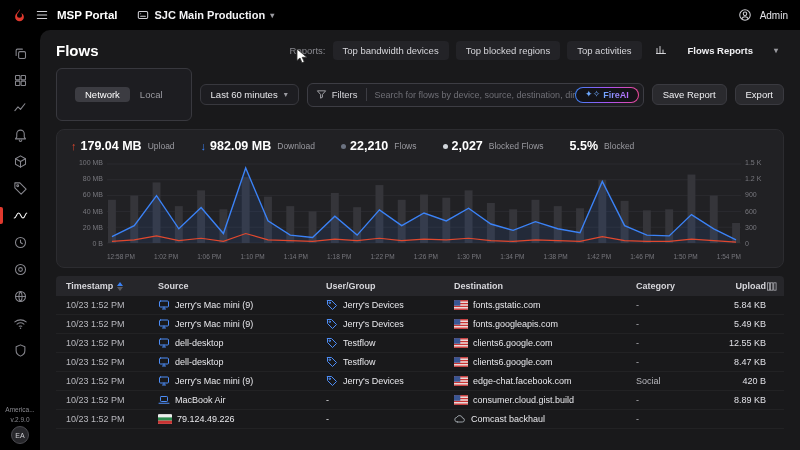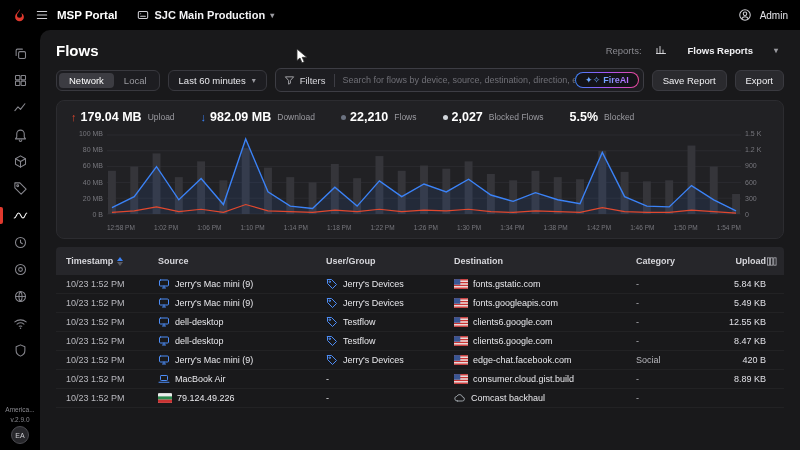--- a/index.html
+++ b/index.html
@@ -35,21 +35,21 @@
   .page-header { display:flex; align-items:center; }
   .page-title { font-size:15px; font-weight:700; color:#fff; }
   .reports { margin-left:auto; display:flex; align-items:center; gap:7px; }
   .rlabel { font-size:9.5px; color:#8a8a90; }
   .pill { background:#232327; border:none; border-radius:4px; padding:4px 10px; font-size:9.5px; color:#d6d6db; font-family:inherit; cursor:pointer; }
   .flows-reports { display:flex; align-items:center; gap:21px; font-size:9.5px; color:#f0f0f3; font-weight:700; cursor:pointer; padding:4px 6px; }
   .flows-reports svg { width:12px; height:12px; fill:none; stroke:#e3e3e8; stroke-width:1.8; stroke-linecap:round; }
 
   
   .toolbar { display:flex; align-items:center; gap:8px; }
-  .segwrap { display:flex; align-items:center; background:#1d1d21; border:1px solid #38383e; border-radius:6px; padding:2px; }
+  .segwrap { display:flex; align-items:center; background:#1d1d21; border:1px solid #38383e; border-radius:6px; padding:18px; }
   .seg { font-size:9.5px; color:#9a9aa0; padding:2px 10px; border-radius:4px; cursor:pointer; }
   .seg.on { background:#3c3c42; color:#fff; }
   .timedrop { display:flex; align-items:center; gap:6px; font-size:9.5px; color:#e8e8ec; background:#1d1d21; border:1px solid #38383e; border-radius:6px; padding:4px 10px; cursor:pointer; }
   .searchbar { flex:1; display:flex; align-items:center; background:#1d1d21; border:1px solid #3d3d44; border-radius:6px; height:24px; padding:0 4px 0 8px; }
   .filters { display:flex; align-items:center; gap:5px; font-size:9.5px; color:#d8d8dd; cursor:pointer; }
   .filters svg { width:11px; height:11px; fill:none; stroke:#b9b9bf; stroke-width:1.8; stroke-linejoin:round; }
   .vdiv { width:1px; height:13px; background:#3d3d44; margin:0 8px; }
   .searchbar input { flex:1; background:transparent; border:none; outline:none; color:#d8d8dd; font-size:9px; font-family:inherit; }
   .searchbar input::placeholder { color:#6f6f76; }
   .fireai-outer { background:linear-gradient(90deg,#3b82f6,#a855f7,#ec4899); border-radius:999px; padding:1px; cursor:pointer; }
@@ -70,21 +70,21 @@
   .chart-wrap { display:flex; align-items:stretch; gap:4px; }
   .yaxis { display:flex; flex-direction:column; justify-content:space-between; font-size:7px; color:#77777d; padding:0 0 0 0; }
   .yaxis.left { width:32px; text-align:right; }
   .yaxis.right { width:24px; text-align:left; }
   .plot { flex:1; height:88px; }
   .xlabels { display:flex; justify-content:space-between; margin:0 28px 0 36px; font-size:6.5px; color:#77777d; }
 
   
   .table { flex:1; display:flex; flex-direction:column; overflow:hidden; }
   .thead, .trow { display:grid; grid-template-columns:92px 168px 128px 182px 74px 56px 1fr; align-items:center; padding:0 10px; }
-  .thead { background:#26262a; border-radius:4px 4px 0 0; height:28px; font-size:9px; font-weight:700; color:#d6d6db; }
+  .thead { background:#26262a; border-radius:4px 4px 0 0; height:20px; font-size:9px; font-weight:700; color:#d6d6db; }
   .th { display:flex; align-items:center; gap:4px; cursor:pointer; }
   .thr { justify-content:flex-end; }
   .sort { display:flex; flex-direction:column; align-items:center; }
   .tri { width:0; height:0; border-left:3px solid transparent; border-right:3px solid transparent; display:block; }
   .tri.up { border-bottom:4px solid #3b82f6; }
   .tri.dn { border-top:4px solid #5a5a60; margin-top:1px; }
   .colpick { justify-content:flex-end; }
   .colpick svg { width:11px; height:11px; fill:none; stroke:#b9b9bf; stroke-width:1.6; }
   .trow { height:19px; border-bottom:1px solid rgba(255,255,255,0.045); font-size:9px; }
   .td { display:flex; align-items:center; gap:5px; overflow:hidden; white-space:nowrap; }
@@ -244,20 +244,25 @@
       <span class="avatar">EA</span>
     </div>
   </div>
 
   <div class="main">
 
     <div class="page-header">
       <span class="page-title">Flows</span>
       <div class="reports">
         <span class="rlabel">Reports:</span>
+        <div style="display:flex;gap:7px;">
+            <button class="pill">Top bandwidth devices</button>
+            <button class="pill">Top blocked regions</button>
+            <button class="pill">Top activities</button>
+          </div>
         <div class="flows-reports">
           <svg viewBox="0 0 24 24">
               <path d="M4 19V9M10 19V5M16 19v-7M21 19H3"></path>
             </svg>
           <span>Flows Reports</span>
           <span class="caret">▾</span>
         </div>
       </div>
     </div>
 

